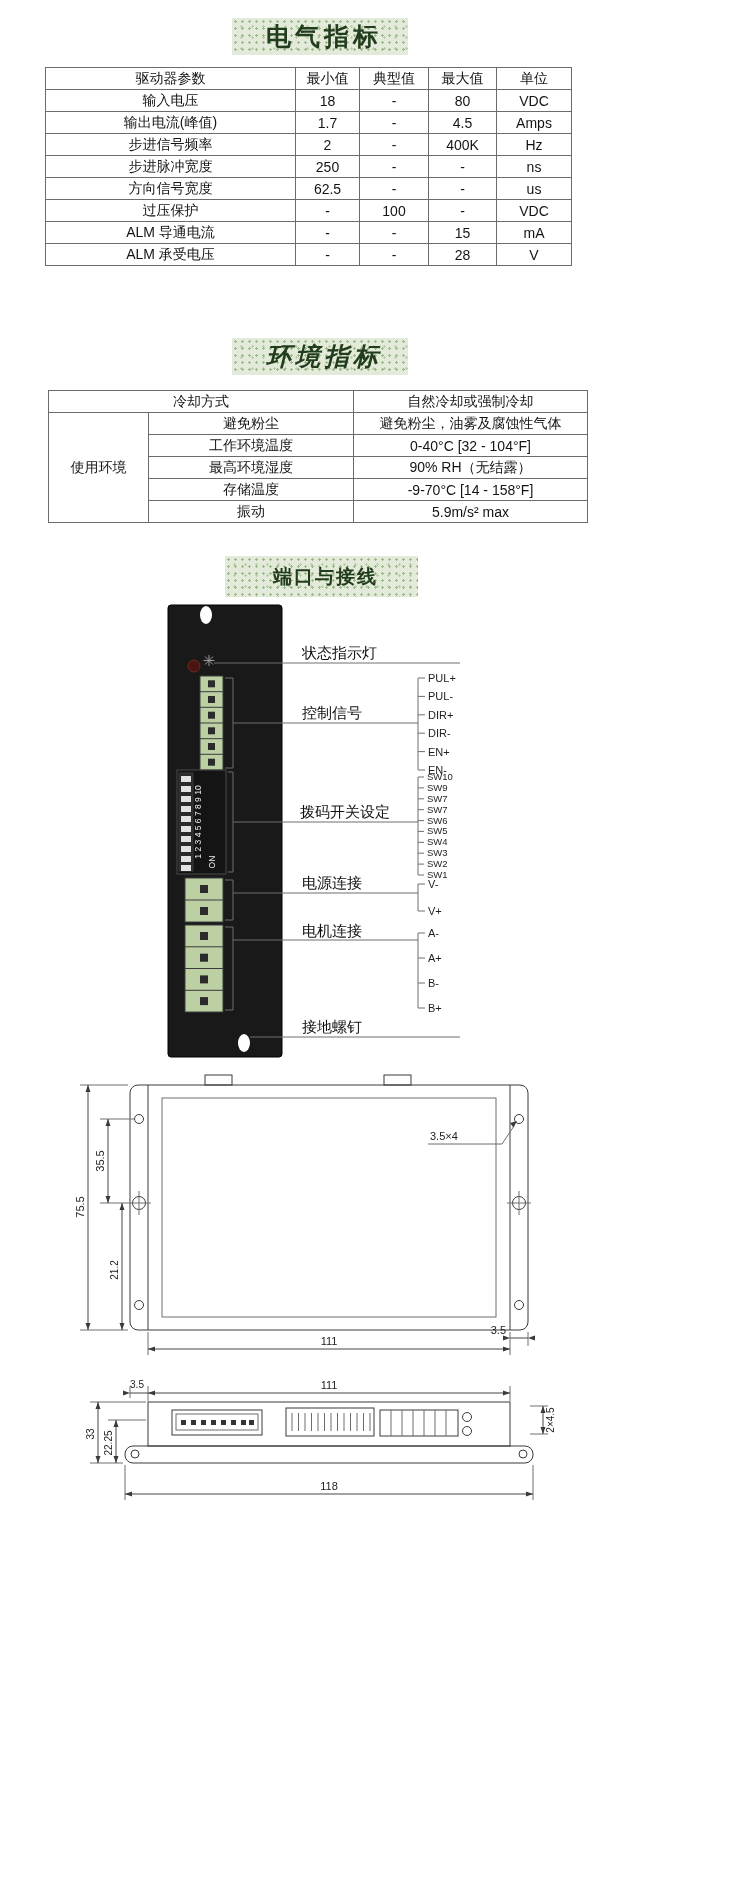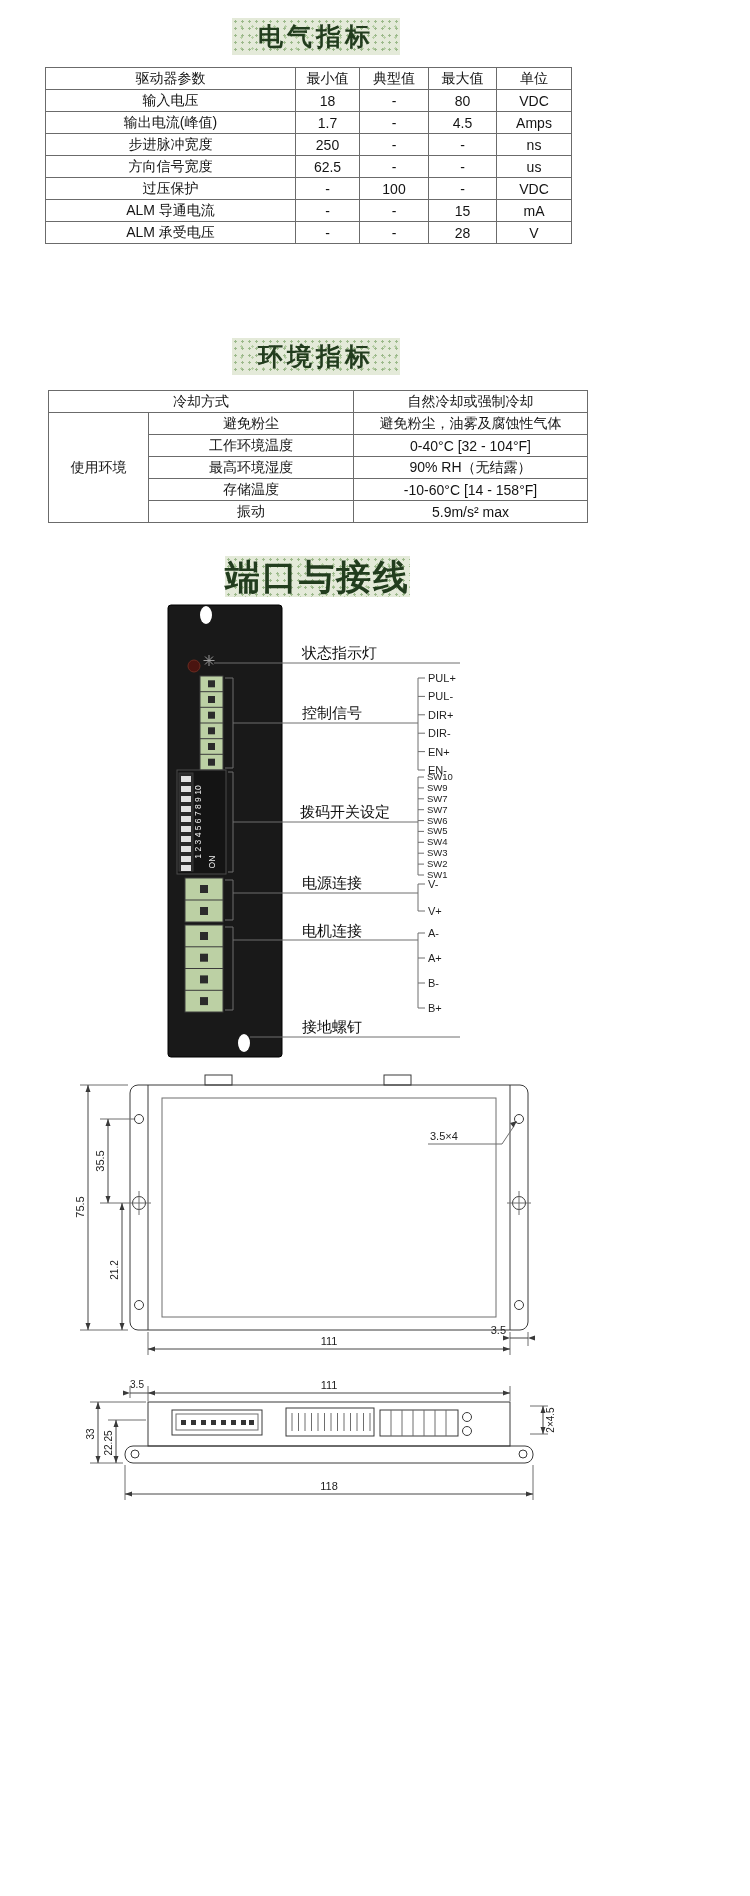--- a/index.html
+++ b/index.html
@@ -3,21 +3,21 @@
 <meta charset="utf-8">
 <style>
   html,body{margin:0;padding:0;background:#fff;}
   .page{position:relative;width:750px;height:1896px;background:#ffffff;
         font-family:"Liberation Sans","DejaVu Sans",sans-serif;overflow:hidden;color:#1a1a1a;}
   .badge{position:absolute;text-align:center;font-weight:bold;color:#223d1e;
          background-color:#e4ead9;
          background-image:radial-gradient(circle,#9cb98b 1px,rgba(0,0,0,0) 1.3px),
                           radial-gradient(circle,#b7cfa5 1px,rgba(0,0,0,0) 1.3px);
          background-size:7px 7px,11px 11px;background-position:0 0,4px 3px;
-         letter-spacing:4px;}
+         letter-spacing:4px;padding-left:8px;}
   table.spec{position:absolute;border-collapse:collapse;table-layout:fixed;
              font-size:14px;color:#141414;text-align:center;background:#fff;}
   table.spec th,table.spec td{border:1px solid #6b6b6b;padding:0 4px;height:21px;font-weight:normal;}
   svg{position:absolute;left:0;}
   .ln{fill:none;stroke:#3a3a3a;stroke-width:1;}
   .lt{fill:none;stroke:#6e6e6e;stroke-width:1;}
   .dim{fill:none;stroke:#474747;stroke-width:1;}
   .ar{fill:#3a3a3a;stroke:none;}
   .lbl{font-size:15px;fill:#111;}
   .pin{font-size:11px;fill:#1e1e1e;}
@@ -56,20 +56,27 @@
       <td>VDC</td>
     </tr>
     <tr>
       <td>输出电流(峰值)</td>
       <td>1.7</td>
       <td>-</td>
       <td>4.5</td>
       <td>Amps</td>
     </tr>
     <tr>
+      <td>步进信号频率</td>
+      <td>2</td>
+      <td>-</td>
+      <td>400K</td>
+      <td>Hz</td>
+    </tr>
+    <tr>
       <td>步进脉冲宽度</td>
       <td>250</td>
       <td>-</td>
       <td>-</td>
       <td>ns</td>
     </tr>
     <tr>
       <td>方向信号宽度</td>
       <td>62.5</td>
       <td>-</td>
@@ -93,21 +100,21 @@
     <tr>
       <td>ALM 承受电压</td>
       <td>-</td>
       <td>-</td>
       <td>28</td>
       <td>V</td>
     </tr>
   </tbody>
     </table>
 
-  <div class="badge" style="left:232px;top:338px;width:168px;height:37px;line-height:37px;font-size:25px;">环境指标</div>
+  <div class="badge" style="left:232px;top:338px;width:168px;height:37px;line-height:37px;font-size:25px;font-style:italic;">环境指标</div>
 
   <table class="spec" style="left:48px;top:390px;width:540px;">
     <colgroup>
         <col style="width:100px">
         <col style="width:205px">
         <col>
       </colgroup>
     <tbody>
         <tr>
       <td colspan="2">冷却方式</td>
@@ -121,30 +128,30 @@
     <tr>
       <td>工作环境温度</td>
       <td>0-40°C [32 - 104°F]</td>
     </tr>
     <tr>
       <td>最高环境湿度</td>
       <td>90% RH（无结露）</td>
     </tr>
     <tr>
       <td>存储温度</td>
-      <td>-10-60°C [14 - 158°F]</td>
+      <td>-9-70°C [14 - 158°F]</td>
     </tr>
     <tr>
       <td>振动</td>
       <td>5.9m/s² max</td>
     </tr>
   </tbody>
     </table>
 
-  <div class="badge" style="left:225px;top:556px;width:185px;height:41px;line-height:41px;font-size:35px;letter-spacing:2px;">端口与接线</div>
+  <div class="badge" style="left:225px;top:556px;width:185px;height:41px;line-height:41px;font-size:19px;letter-spacing:2px;">端口与接线</div>
 
   <svg style="top:598px;" width="750" height="470" viewBox="0 0 750 470">
 
     <rect x="168" y="7" width="114" height="452" rx="3" fill="#191919" stroke="#000"></rect>
     <ellipse cx="206" cy="17" rx="6" ry="9" fill="#ffffff"></ellipse>
     <ellipse cx="244" cy="445" rx="6" ry="9" fill="#ffffff"></ellipse>
 
     <circle cx="194" cy="68" r="6" fill="#4a1410" stroke="#6b2b20"></circle>
     <path d="M209,57 l0,11 M203.5,62.5 l11,0 M205,58.5 l8,8 M213,58.5 l-8,8" stroke="#9a9a9a" stroke-width="1" fill="none"></path>
     <line class="lt" x1="214" y1="65" x2="460" y2="65"></line>

